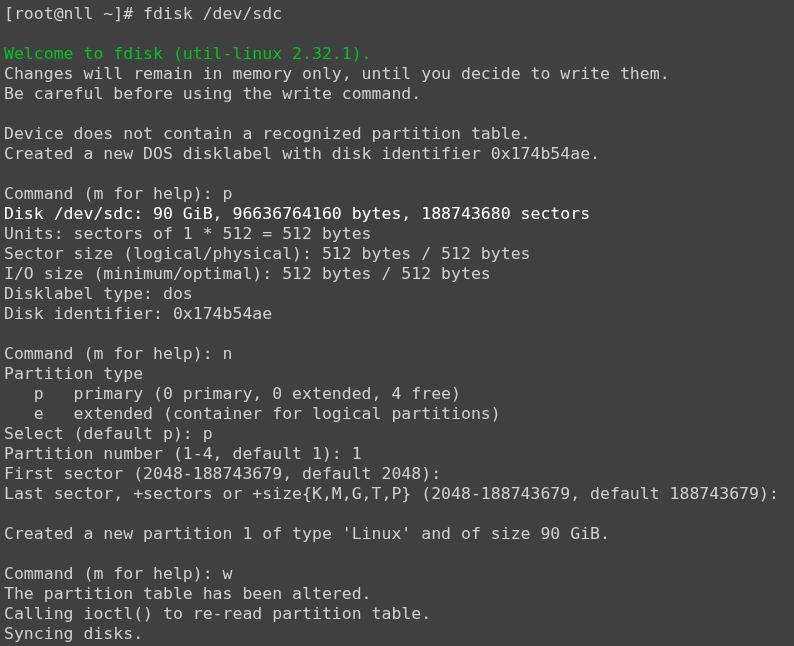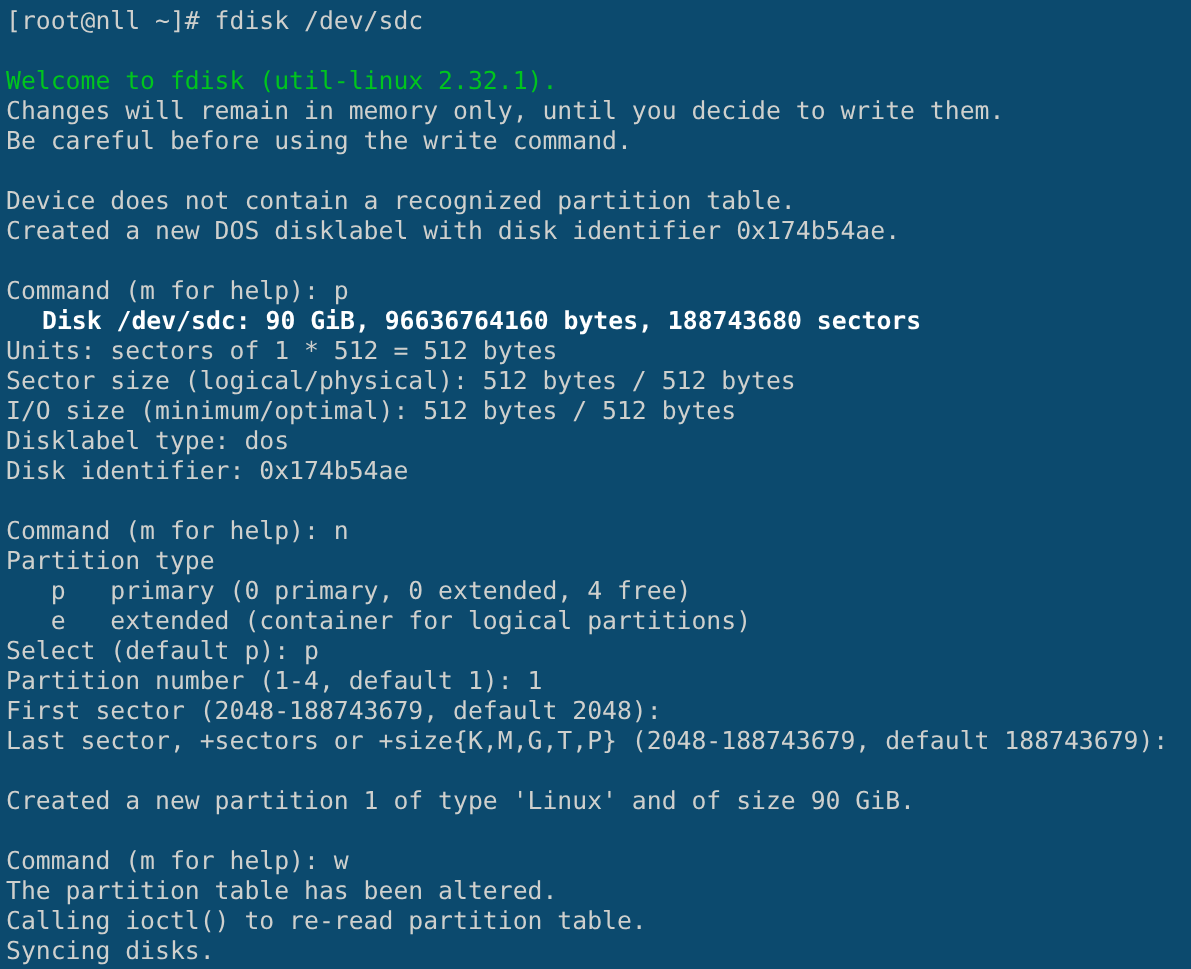--- a/index.html
+++ b/index.html
@@ -11,21 +11,21 @@
   body {
     width: 794px;
     height: 646px;
     overflow: hidden;
     font-family: "DejaVu Sans Mono", "Liberation Mono", monospace;
   }
   #terminal {
     position: relative;
     width: 794px;
     height: 646px;
-    background: #0c4a6e;
+    background: #404040;
     padding: 0;
     box-sizing: border-box;
   }
   
   .scrollback-sliver {
     position: absolute;
     top: 0px;
     left: 4px;
     height: 5px;
     width: 786px;
@@ -51,21 +51,21 @@
     white-space: pre;
     height: 20px;
     line-height: 20px;
     margin: 0;
     padding: 0;
     font-size: 16.5px;
     color: #cfd0cd;
   }
   .line.blank { color: transparent; }
   .fg-green { color: #00c51e; }
-  .fg-bold-white { color: #ffffff; font-weight: bold; margin-left: 24px; }
+  .fg-bold-white { color: #ffffff; font-weight: normal; }
 </style>
 </head>
 <body>
 
 <div id="terminal">
 
   <div class="scrollback-sliver">
     
   </div>
 

